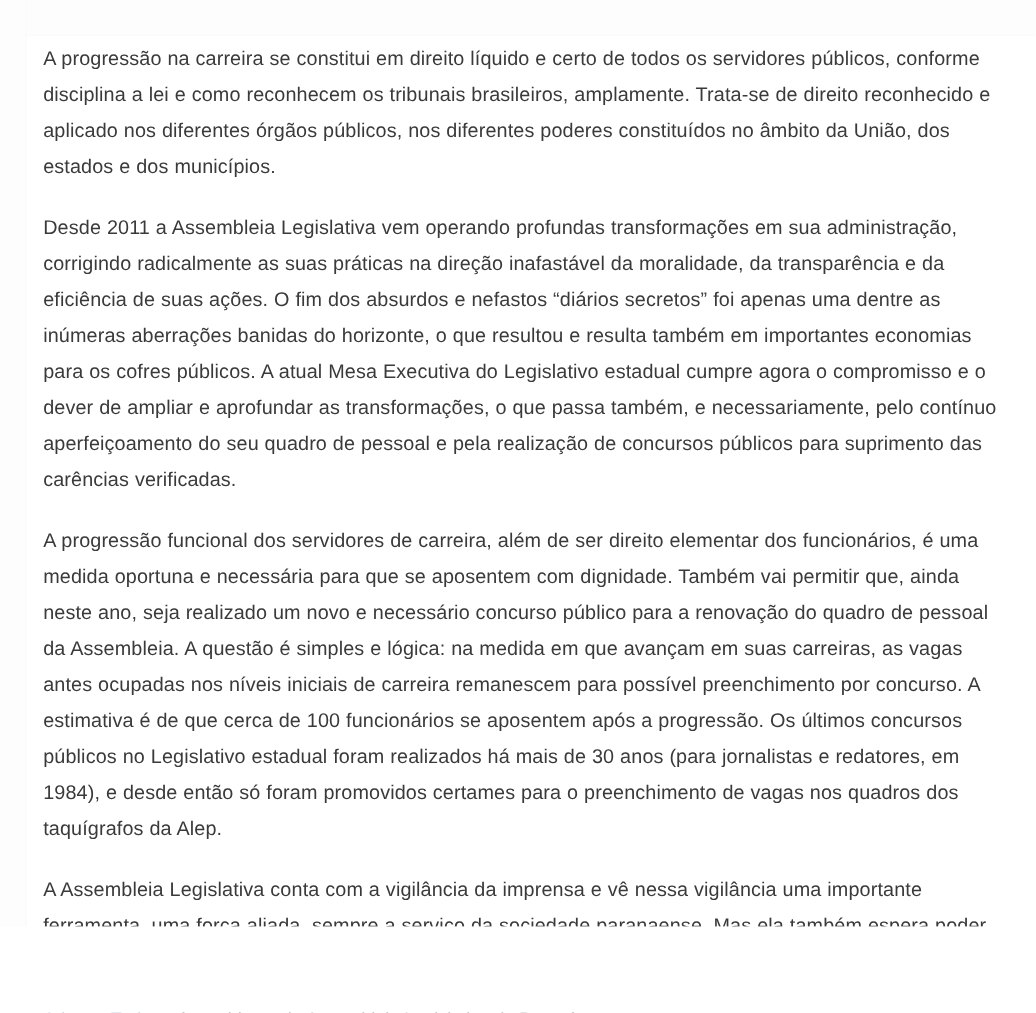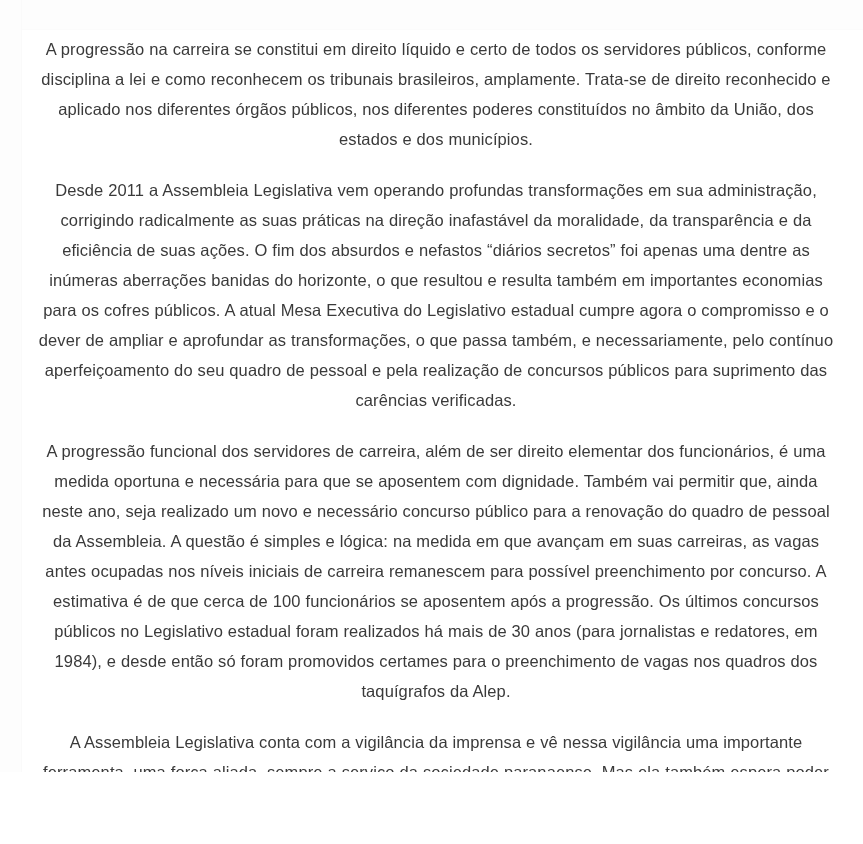--- a/index.html
+++ b/index.html
@@ -54,21 +54,21 @@
     width: 800px;
     box-sizing: border-box;
   }
 
   .article-paragraph {
     margin: 0 0 21px 0;
     color: #3a3a3a;
     font-size: 16.5px;
     line-height: 30px;
     letter-spacing: 0.1px;
-    text-align: center;
+    text-align: left;
     word-spacing: 0.2px;
   }
 
   .article-paragraph:last-of-type {
     margin-bottom: 0;
   }
 
   .article-byline {
     margin: 17px 0 0 0;
     font-size: 15px;

